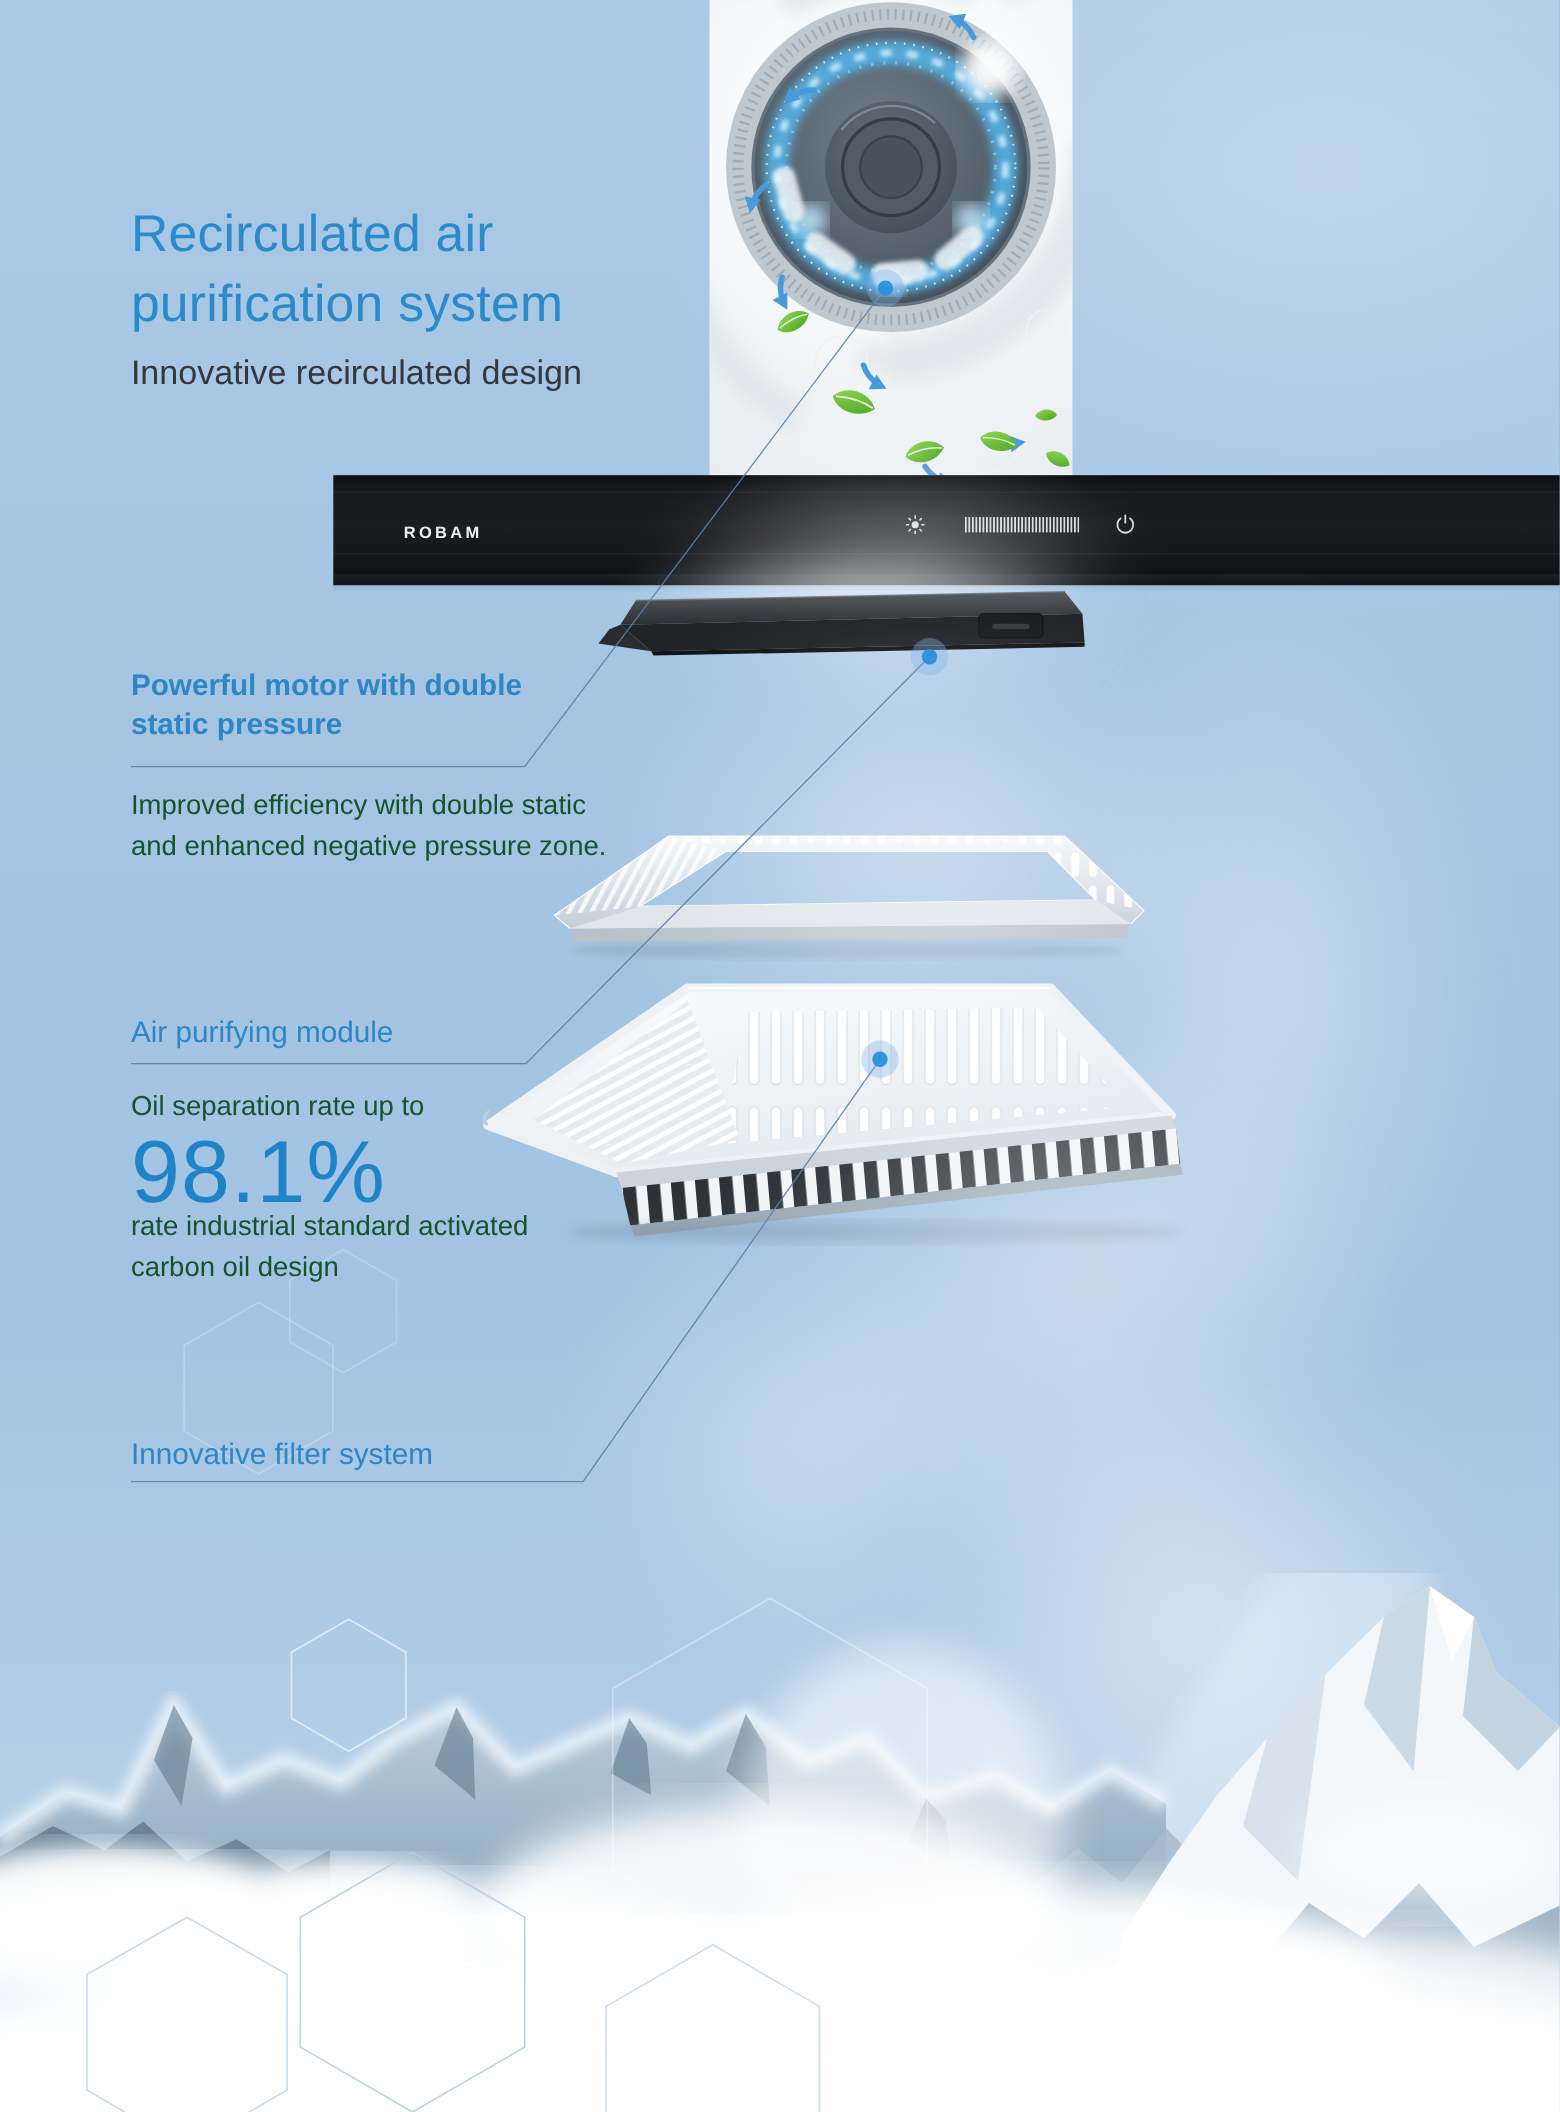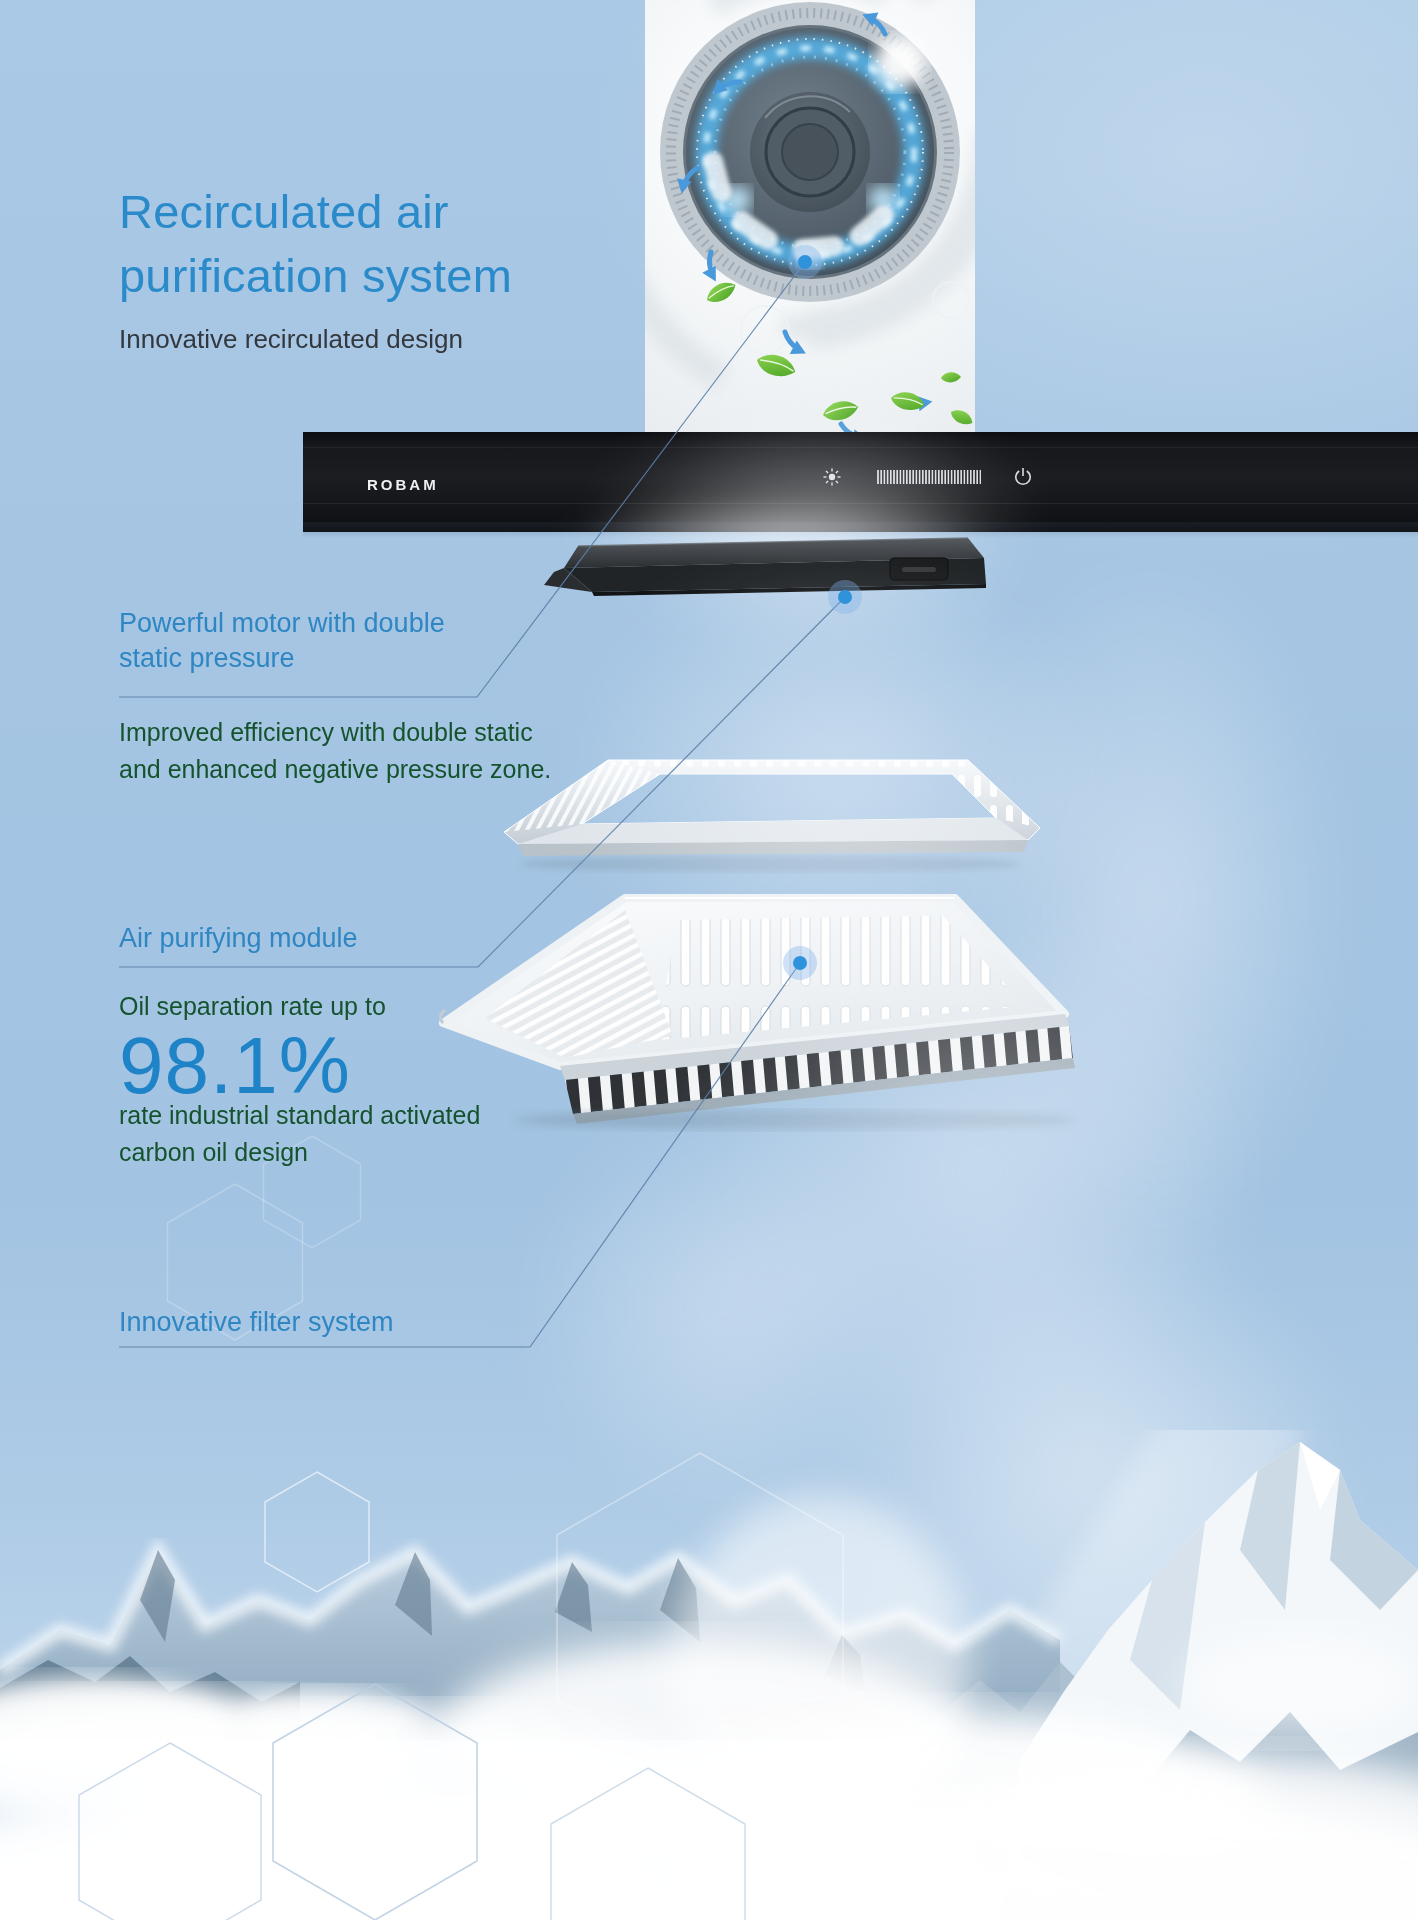--- a/index.html
+++ b/index.html
@@ -34,23 +34,23 @@
 
   .part{position:absolute;}
   .part-motor{left:540px;top:528px;width:450px;height:96px;}
   .part-frame{left:490px;top:742px;width:560px;height:150px;}
   .part-basket{left:415px;top:868px;width:665px;height:270px;}
   .mountains{position:absolute;left:0;top:1430px;width:1418px;height:490px;}
   .overlay{position:absolute;left:0;top:0;width:1418px;height:1920px;}
 
   .txt{position:absolute;left:119px;}
   .title{top:180px;font-size:47px;font-weight:400;color:#2b8bca;line-height:64px;letter-spacing:.2px;}
-  .subtitle{top:320px;font-size:26px;color:#33383e;line-height:38px;}
+  .subtitle{top:320px;font-size:31px;color:#33383e;line-height:38px;}
   .sec-h{font-size:27px;color:#2e86c3;line-height:35px;}
-  .sec-h1{top:606px;}
+  .sec-h1{top:606px;font-weight:bold;}
   .sec-h2{top:921px;}
   .sec-h3{top:1305px;}
   .sec-b{font-size:25px;color:#14532d;line-height:37px;}
   .sec-b1{top:714px;}
   .sec-intro{top:988px;}
   .stat{top:1022px;font-size:80px;color:#1f83c8;line-height:88px;letter-spacing:1px;}
   .sec-b2{top:1097px;}
   .sec-b3{top:1368px;}
   .line{display:block;}
 </style>

